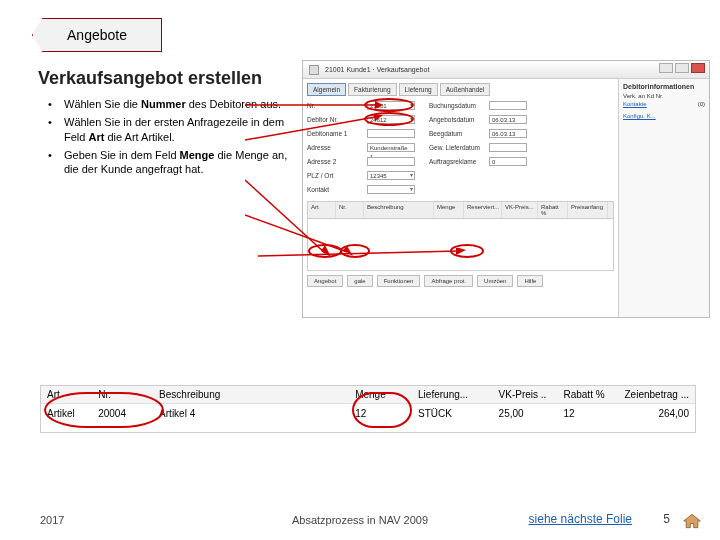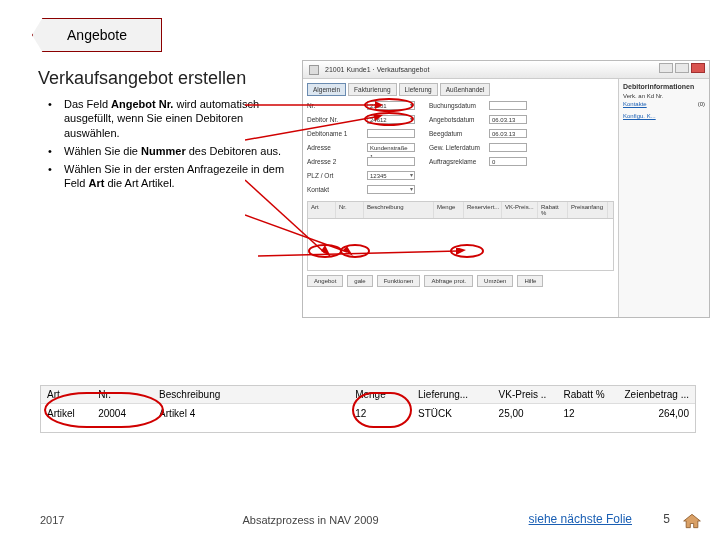--- a/index.html
+++ b/index.html
@@ -23,21 +23,21 @@
     align-items: center;
     justify-content: center;
     font-size: 14px;
     clip-path: polygon(8% 0, 100% 0, 100% 100%, 8% 100%, 0 50%);
   }
   .heading {
     position: absolute;
     top: 68px;
     left: 38px;
     font-size: 18px;
-    font-weight: 400;
+    font-weight: 700;
     color: #222;
   }
   .bullets {
     position: absolute;
     top: 97px;
     left: 48px;
     width: 252px;
     font-size: 11px;
     line-height: 1.3;
     color: #000;
@@ -102,41 +102,41 @@
   }
   .ts-head { display:flex; background:#f4f4f4; border-bottom:1px solid #ddd; height:18px; align-items:center;}
   .ts-head span, .ts-row span { padding:0 6px; }
   .ts-row { display:flex; height:18px; align-items:center; }
   .c1{width:52px;} .c2{width:62px;} .c3{width:200px;} .c4{width:64px;} .c5{width:82px;} .c6{width:66px;} .c7{width:60px;} .c8{width:80px; text-align:right;}
   
   .anno { position:absolute; border:2px solid #d00000; border-radius:50%; background:transparent; pointer-events:none;}
   .arrow { position:absolute; pointer-events:none; }
   
   .footer-year { position:absolute; bottom:14px; left:40px; font-size:11px; color:#444;}
-  .footer-mid { position:absolute; bottom:14px; left:0; width:621px; text-align:center; font-size:11px; color:#444;}
+  .footer-mid { position:absolute; bottom:14px; left:0; width:720px; text-align:center; font-size:11px; color:#444;}
   .footer-link { position:absolute; bottom:14px; right:88px; font-size:12px; color:#1a5fb4; text-decoration:underline;}
   .footer-num { position:absolute; bottom:14px; right:50px; font-size:12px; color:#444;}
   .home-icon { position:absolute; bottom:10px; right:18px; width:20px; height:18px;}
   .home-icon svg{width:100%;height:100%;}
   
   .oval-strip { position:absolute; border:2px solid #d00000; border-radius:50%/70%; background:transparent; pointer-events:none;}
 </style>
 </head>
 <body>
 
 <div class="tab-shape">
   <span>Angebote</span>
 </div>
 
 <h2 class="heading">Verkaufsangebot erstellen</h2>
 
 <ul class="bullets">
-  <li><span>Das Feld </span><span class="b">Angebot Nr. </span><span>wird automatisch ausgefüllt, wenn Sie einen Debitoren auswählen.</span></li>
   <li><span>Wählen Sie die </span><span class="b">Nummer </span><span>des Debitoren aus.</span></li>
   <li><span>Wählen Sie in der ersten Anfragezeile in dem Feld </span><span class="b">Art </span><span>die Art Artikel.</span></li>
+  <li><span>Geben Sie in dem Feld </span><span class="b">Menge </span><span>die Menge an, die der Kunde angefragt hat.</span></li>
 </ul>
 
 <div class="screenshot">
   <div class="scr-title">
     <span class="wicon"></span>
     <span>21001</span>&nbsp;
     <span>Kunde1</span>&nbsp;·&nbsp;
     <span>Verkaufsangebot</span>
     <div class="wbtns">
       <span></span>

